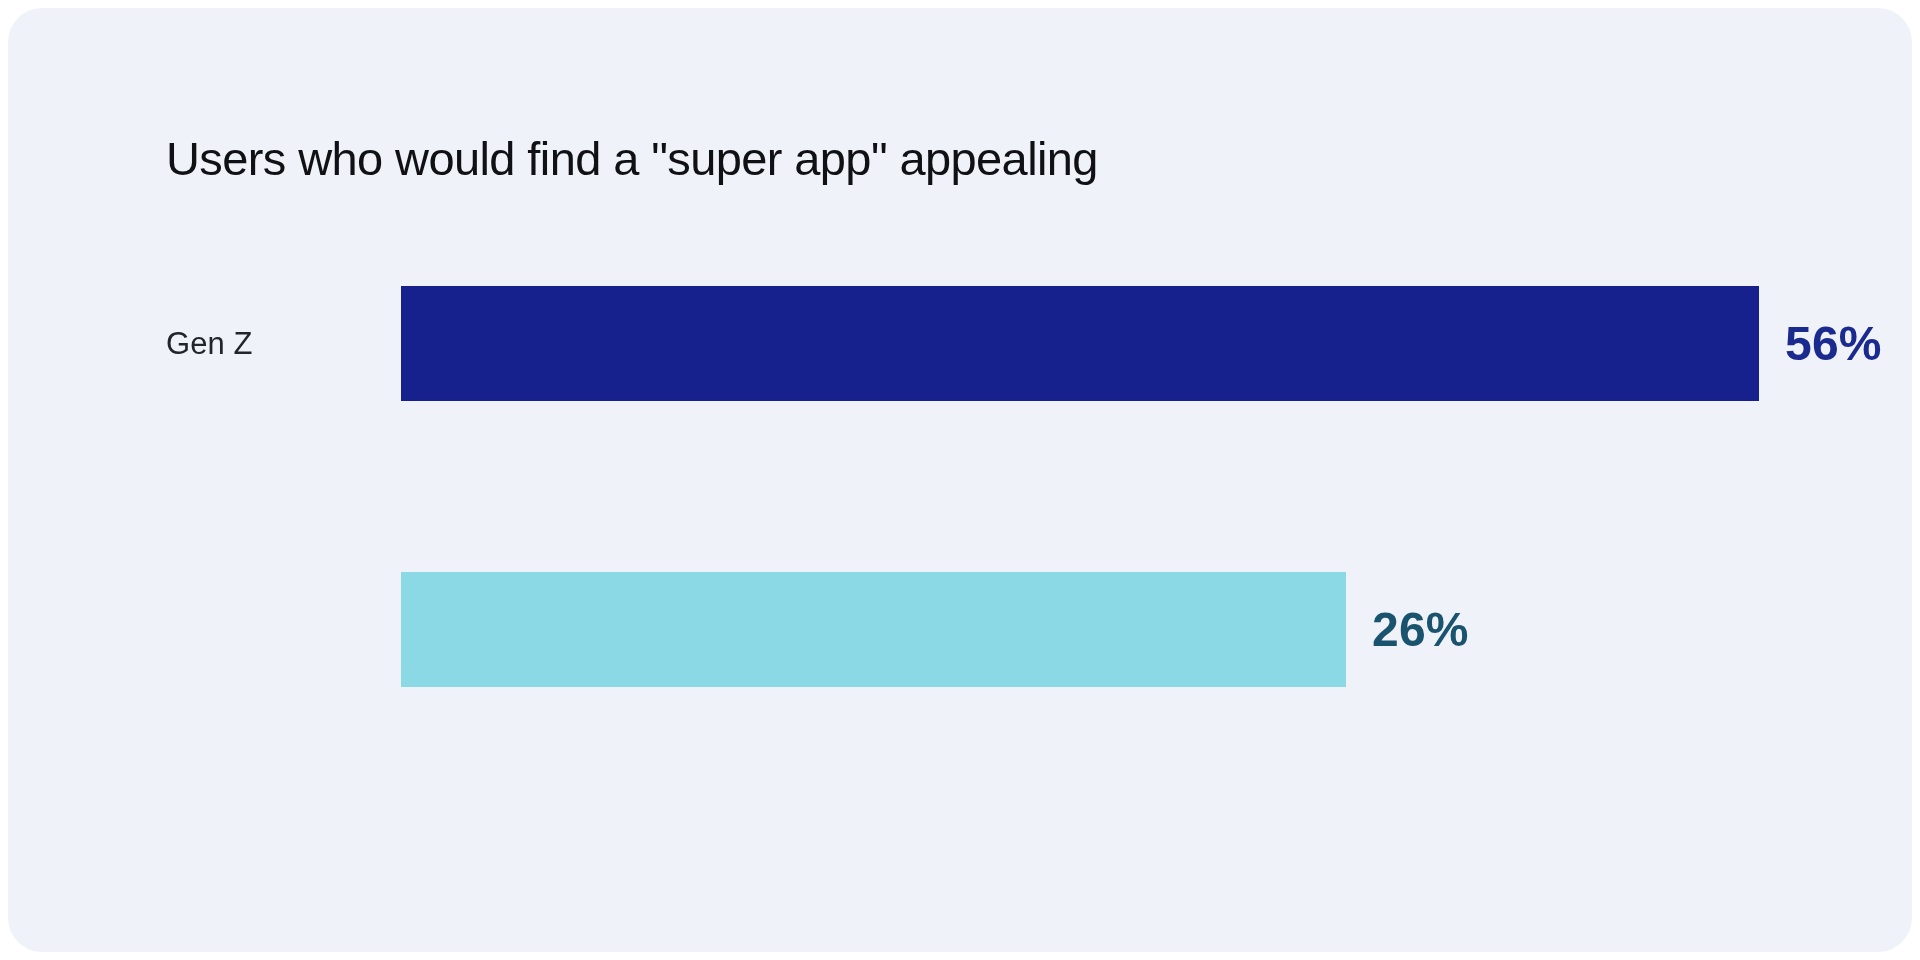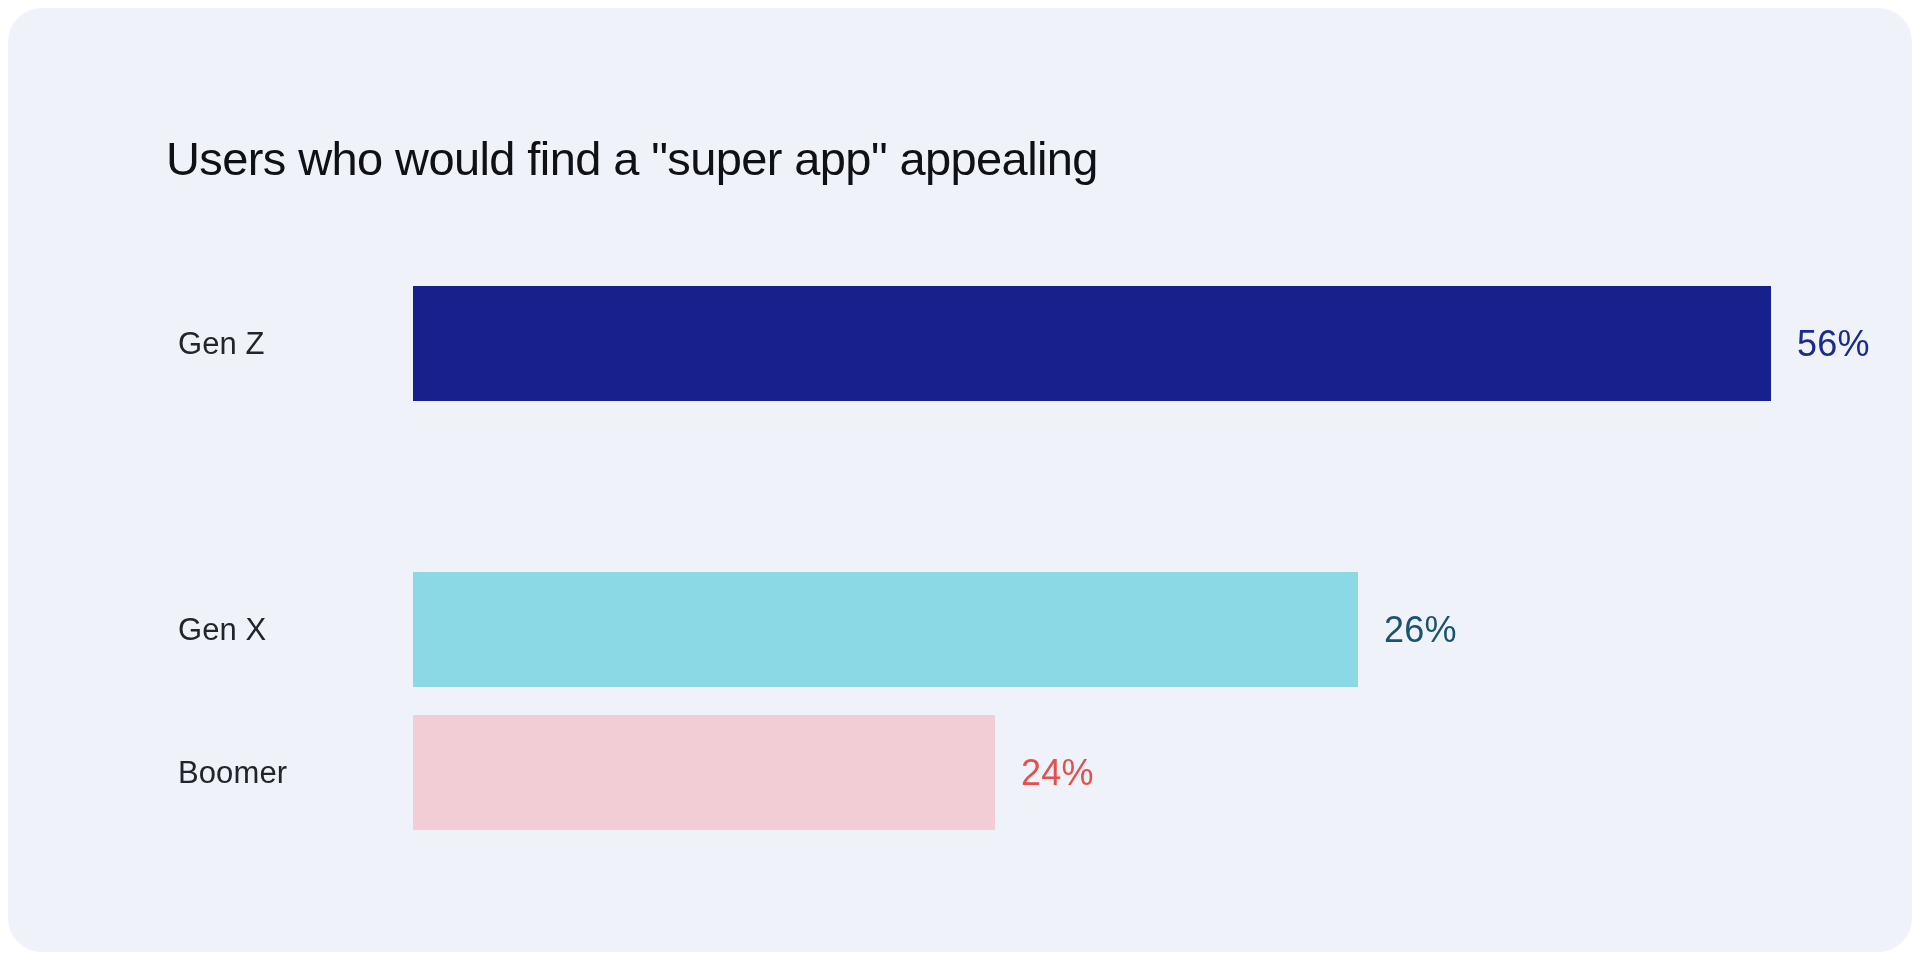--- a/index.html
+++ b/index.html
@@ -44,21 +44,20 @@
   .plot {
     position: absolute;
     left: 0;
     top: 278px;
     width: 1904px;
   }
   .row {
     position: relative;
     height: 115px;
     margin-bottom: 28px;
-    margin-left: 12px;
   }
   .cat-label {
     position: absolute;
     left: 158px;
     top: 0;
     height: 115px;
     display: flex;
     align-items: center;
     font-size: 31px;
     color: #22252b;
@@ -78,22 +77,22 @@
     top: 0;
     height: 115px;
     width: 0;
   }
   .value-label {
     position: absolute;
     top: 0;
     height: 115px;
     display: flex;
     align-items: center;
-    font-size: 36px;
-    font-weight: 400;
+    font-size: 48px;
+    font-weight: 700;
     letter-spacing: 0.2px;
     white-space: nowrap;
   }
 </style>
 </head>
 <body>
 
 <div class="page" style="background: rgb(255, 255, 255);">
   <div class="card" style="background: rgb(239, 242, 248);">
 
@@ -106,30 +105,22 @@
         <div class="bar-track">
           <div class="bar" style="width: 1358px; background: rgb(22, 33, 142);"></div>
           <div class="value-label" style="left: 1384px; color: rgb(26, 42, 143);">56%</div>
         </div>
       </div>
 
       <div class="row">
       </div>
 
       <div class="row">
-        <div class="cat-label">Gen X</div>
         <div class="bar-track">
           <div class="bar" style="width: 945px; background: rgb(139, 217, 229);"></div>
           <div class="value-label" style="left: 971px; color: rgb(25, 83, 110);">26%</div>
         </div>
       </div>
 
-      <div class="row">
-        <div class="cat-label">Boomer</div>
-        <div class="bar-track">
-          <div class="bar" style="width: 582px; background: rgb(243, 205, 213);"></div>
-          <div class="value-label" style="left: 608px; color: rgb(226, 81, 75);">24%</div>
-        </div>
-      </div>
 
     </div>
   </div>
 </div>
 
 </body></html>

